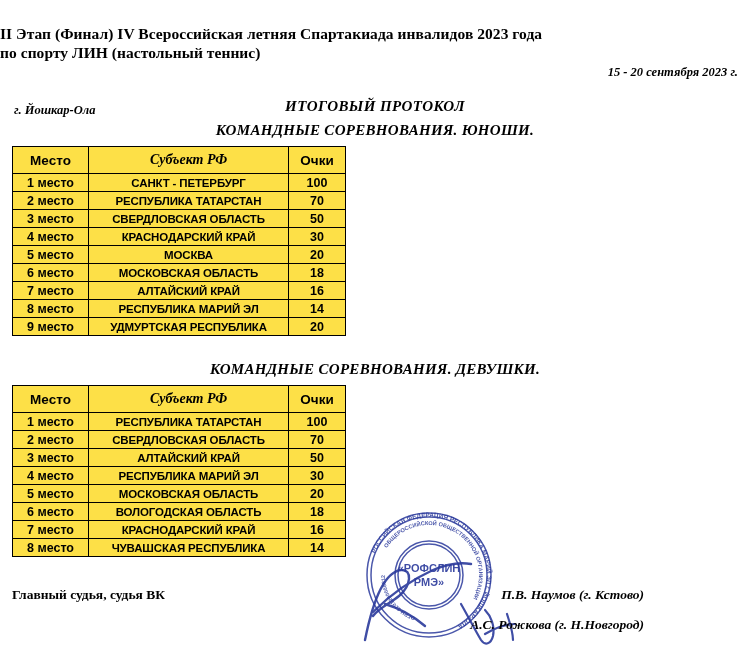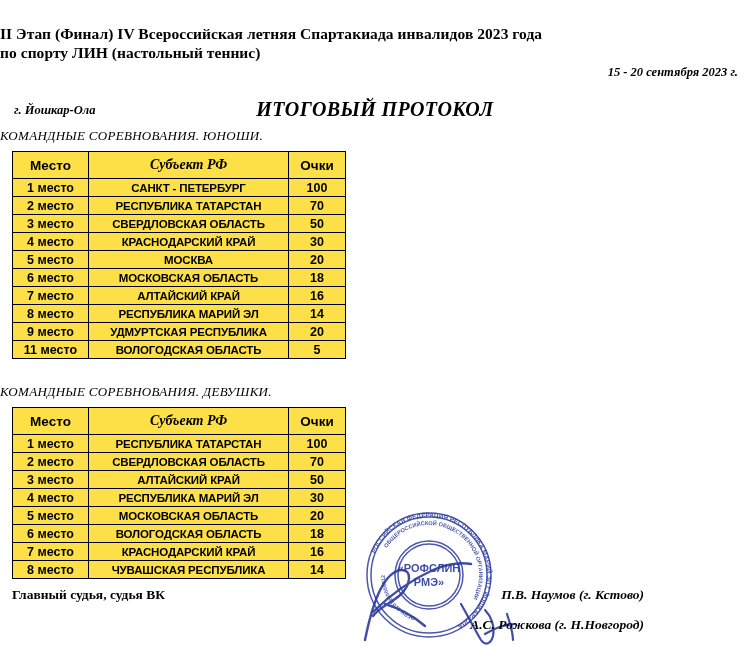--- a/index.html
+++ b/index.html
@@ -53,30 +53,30 @@
     font-weight: bold;
     font-size: 12.5px;
   }
 
   
   .protocol-caption {
     text-align: center;
     font-family: "Liberation Serif", serif;
     font-style: italic;
     font-weight: bold;
-    font-size: 20px;
+    font-size: 15px;
     letter-spacing: 0.4px;
     margin-top: 11px;
   }
   .section-caption {
-    text-align: left;
-    font-family: "Liberation Serif", serif;
-    font-style: italic;
-    font-weight: normal;
-    font-size: 13px;
+    text-align: center;
+    font-family: "Liberation Serif", serif;
+    font-style: italic;
+    font-weight: bold;
+    font-size: 15px;
     letter-spacing: 0.3px;
     margin-top: 7px;
   }
 
   
   .table-wrap {
     margin-left: 12px;
     margin-top: 7px;
     width: 333px;
   }
@@ -247,25 +247,20 @@
         </tr>
       <tr>
           <td class="td-place">8 место</td>
           <td class="td-region">РЕСПУБЛИКА МАРИЙ ЭЛ</td>
           <td class="td-points">14</td>
         </tr>
       <tr>
           <td class="td-place">9 место</td>
           <td class="td-region">УДМУРТСКАЯ РЕСПУБЛИКА</td>
           <td class="td-points">20</td>
-        </tr>
-      <tr>
-          <td class="td-place">11 место</td>
-          <td class="td-region">ВОЛОГОДСКАЯ ОБЛАСТЬ</td>
-          <td class="td-points">5</td>
         </tr>
     </tbody>
   </table>
 </div>
 
 <div class="section-caption" style="margin-top:25px;">КОМАНДНЫЕ СОРЕВНОВАНИЯ. ДЕВУШКИ.</div>
 
 <div class="table-wrap">
   <table class="results">
     <colgroup>

